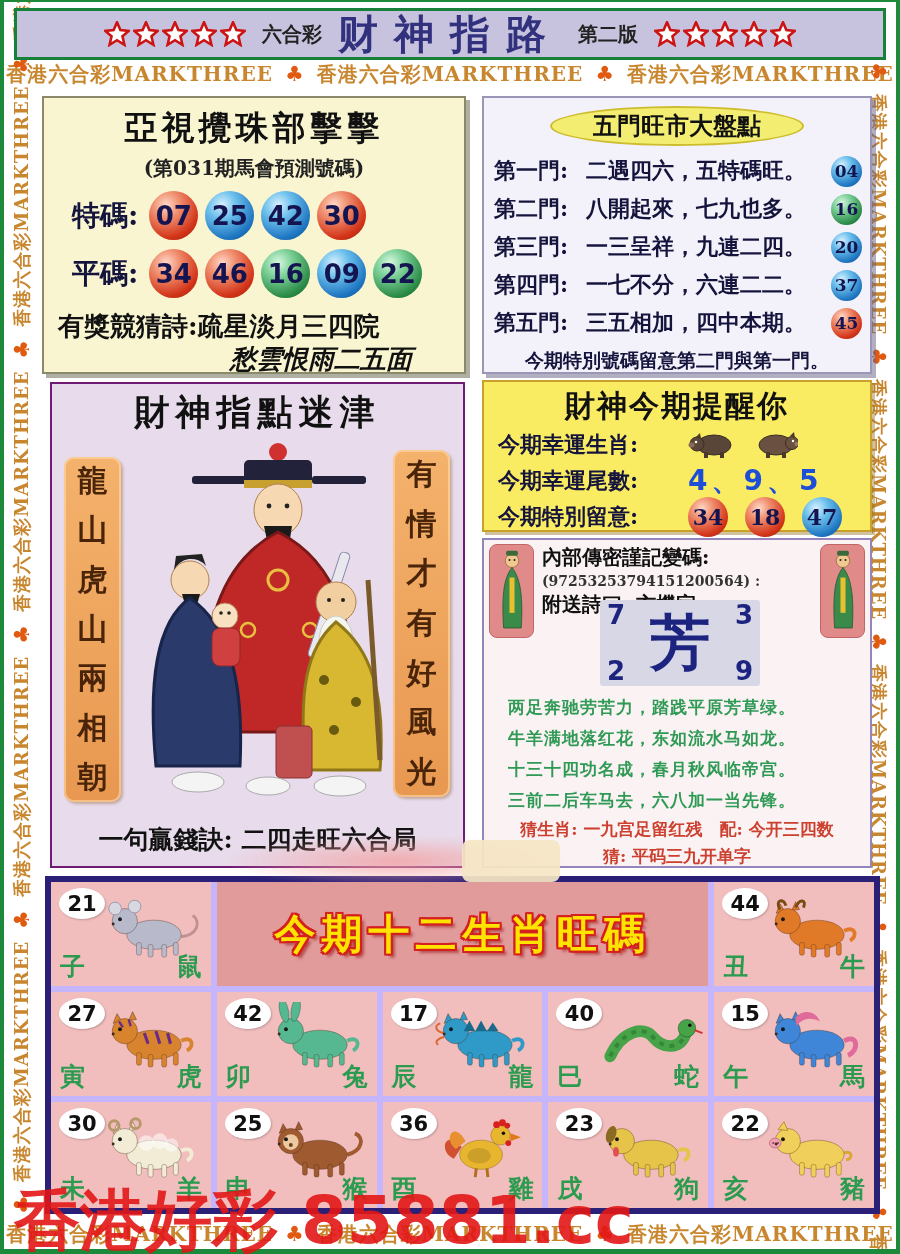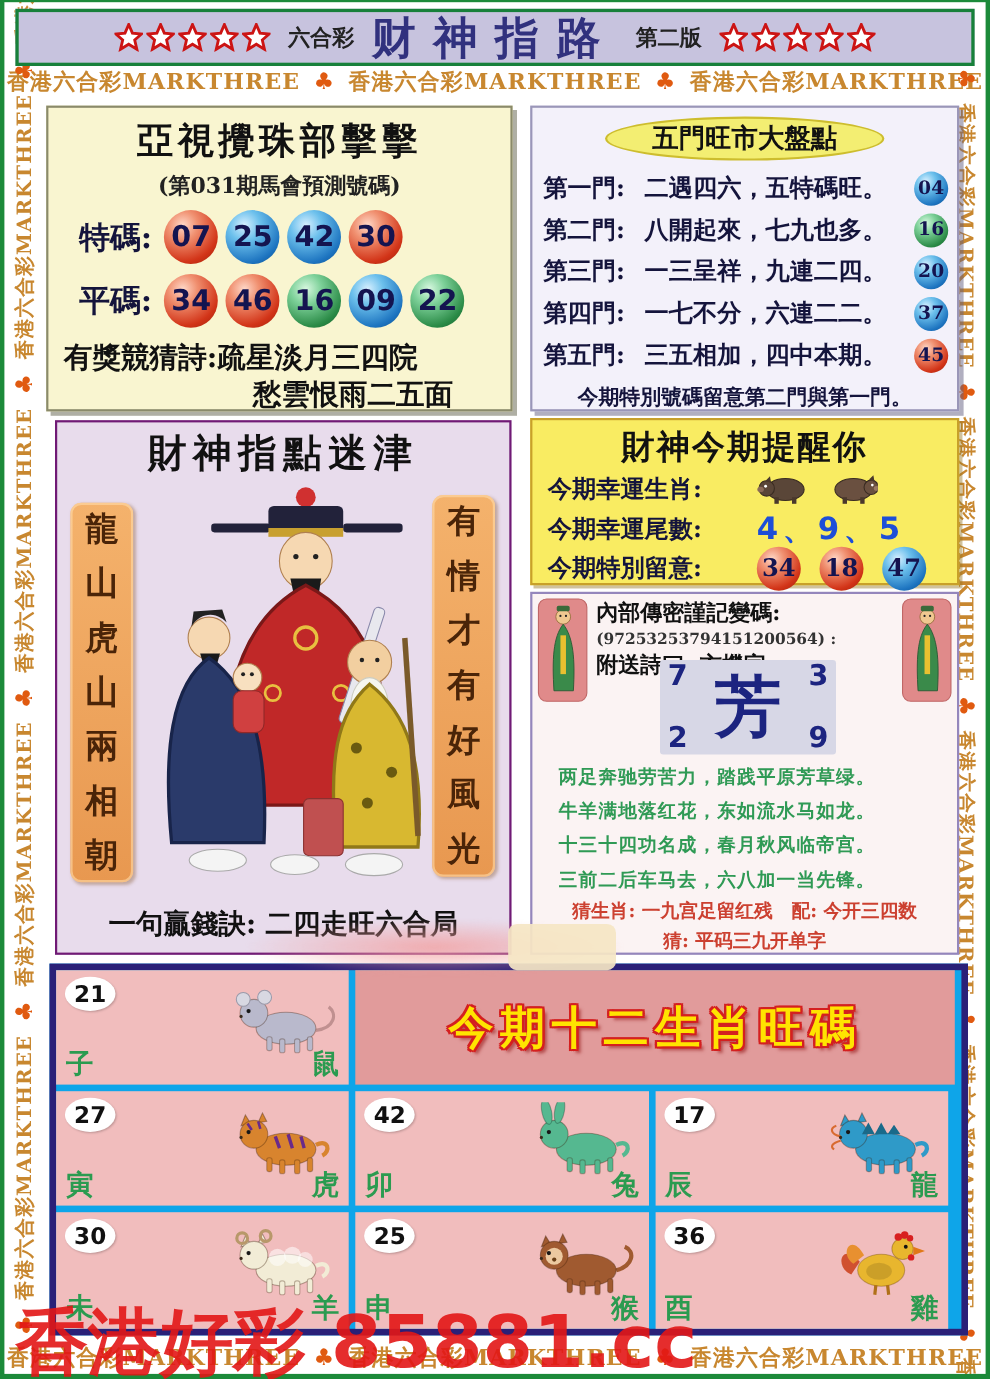--- a/index.html
+++ b/index.html
@@ -41,21 +41,21 @@
   .boxA{left:42px;top:96px;width:424px;height:278px;background:#f9f5d0;
         border:2px solid #8a8a6a;box-shadow:4px 4px 0 rgba(110,110,90,.55);
         display:flex;flex-direction:column;align-items:center;}
   .a-title{font-size:33px;font-weight:bold;color:#111;letter-spacing:4px;margin-top:8px;
            font-family:"DejaVu Serif",serif;}
   .a-sub{font-size:20px;font-weight:bold;color:#222;margin-top:4px;font-family:"DejaVu Serif",serif;}
   .num-row{display:flex;align-items:center;gap:7px;margin-top:9px;width:100%;padding-left:28px;box-sizing:border-box;}
   .num-label{font-size:28px;font-weight:bold;color:#14143c;font-family:"DejaVu Serif",serif;margin-right:4px;}
   .a-poem{margin-top:12px;width:100%;padding-left:14px;box-sizing:border-box;
           font-size:26px;font-weight:bold;color:#111;font-family:"DejaVu Serif",serif;line-height:33px;}
-  .a-poem .l2{padding-left:172px;}
+  .a-poem .l2{padding-left:172px;font-style:italic;}
 
   
   .ball{display:inline-flex;align-items:center;justify-content:center;border-radius:50%;
         font-weight:bold;color:#141450;flex:0 0 auto;}
   .ball.red{background:radial-gradient(circle at 35% 28%, #ffd8c8 0%, #f09070 28%, #d23418 70%, #9a1e08 100%);}
   .ball.blue{background:radial-gradient(circle at 35% 28%, #d8f0ff 0%, #6cc0ec 30%, #1d74c0 72%, #0c4a86 100%);}
   .ball.green{background:radial-gradient(circle at 35% 28%, #d8f8e0 0%, #7cd098 30%, #2a8a46 72%, #145c2a 100%);}
   .ball-lg{width:49px;height:49px;font-size:26px;}
   .ball-md{width:40px;height:40px;font-size:22px;}
   .ball-sm{width:31px;height:31px;font-size:17px;}
@@ -117,22 +117,22 @@
            display:flex;flex-direction:column;align-items:center;justify-content:space-around;
            font-size:30px;font-weight:bold;color:#4a2408;font-family:"DejaVu Serif",serif;}
   .couplet-left{left:12px;top:73px;height:345px;}
   .couplet-right{right:13px;top:66px;height:347px;}
   .b-art{position:absolute;left:76px;top:46px;}
   .b-bottom{position:absolute;left:0;bottom:10px;width:100%;text-align:center;
             font-size:25px;font-weight:bold;color:#111;font-family:"DejaVu Serif",serif;}
 
   
   .grid{position:absolute;left:45px;top:876px;width:835px;z-index:6;
-        display:grid;grid-template-columns:repeat(3,1fr);grid-template-rows:104px 104px 106px;
-        gap:6px;background:#0ea5e9;border:6px solid #2a2078;box-sizing:border-box;}
+        display:grid;grid-template-columns:repeat(5,1fr);grid-template-rows:104px 104px 106px;
+        gap:6px;background:#c4b5fd;border:6px solid #2a2078;box-sizing:border-box;}
   .cell{position:relative;background:#f1bdbd;overflow:hidden;}
   .cell .num{position:absolute;left:8px;top:6px;width:46px;height:31px;background:#fff;
         border-radius:50%;display:flex;align-items:center;justify-content:center;
         font-size:21px;font-weight:bold;color:#111;box-shadow:1px 1px 2px rgba(0,0,0,.2);}
   .cell .branch{position:absolute;left:9px;bottom:3px;font-size:25px;font-weight:bold;color:#2b9b50;
         font-family:"DejaVu Serif",serif;}
   .cell .achar{position:absolute;right:9px;bottom:3px;font-size:25px;font-weight:bold;color:#2b9b50;
         font-family:"DejaVu Serif",serif;}
   .cell .art{position:absolute;right:4px;top:10px;}
   .banner{position:relative;background:#e19b9b;display:flex;align-items:center;justify-content:center;}

